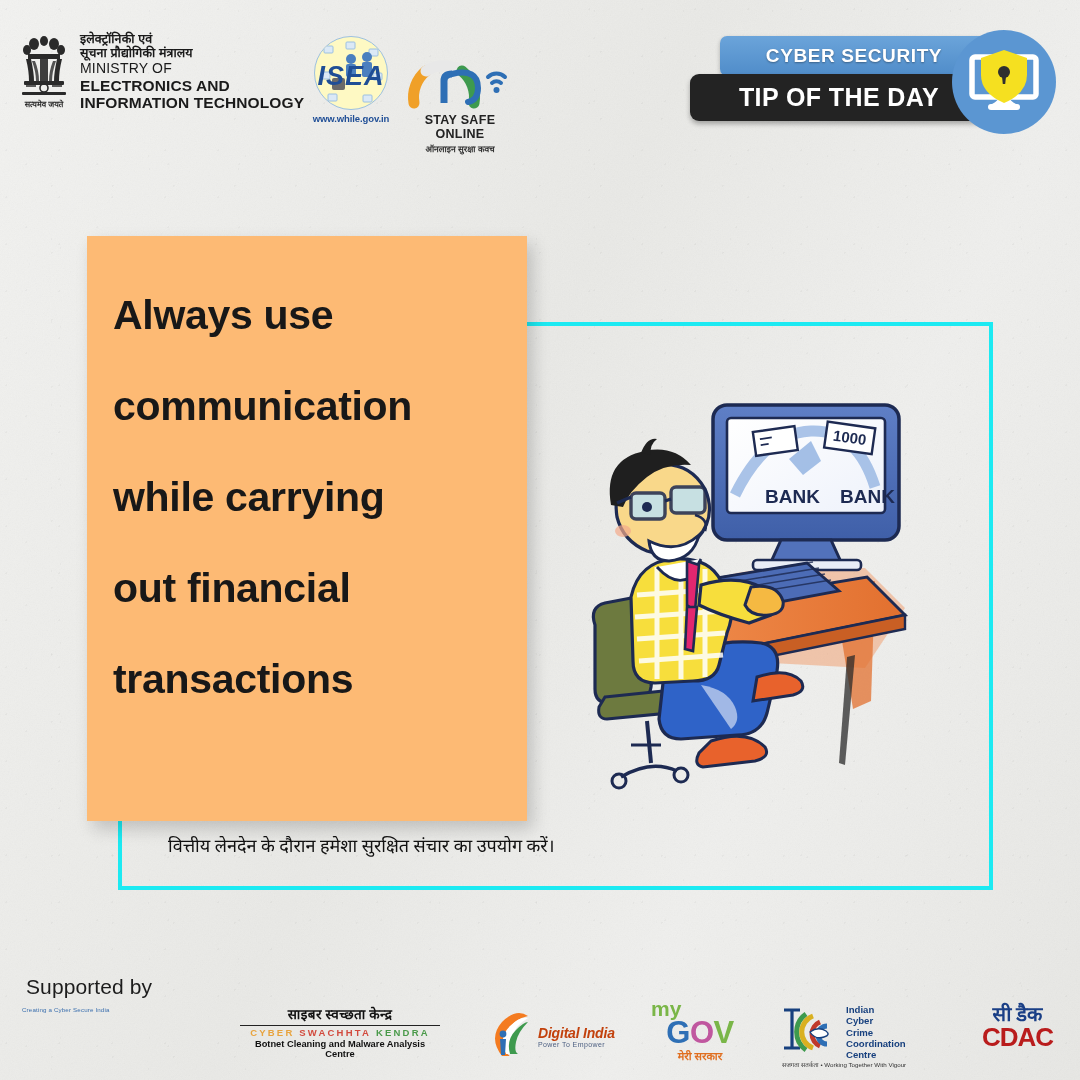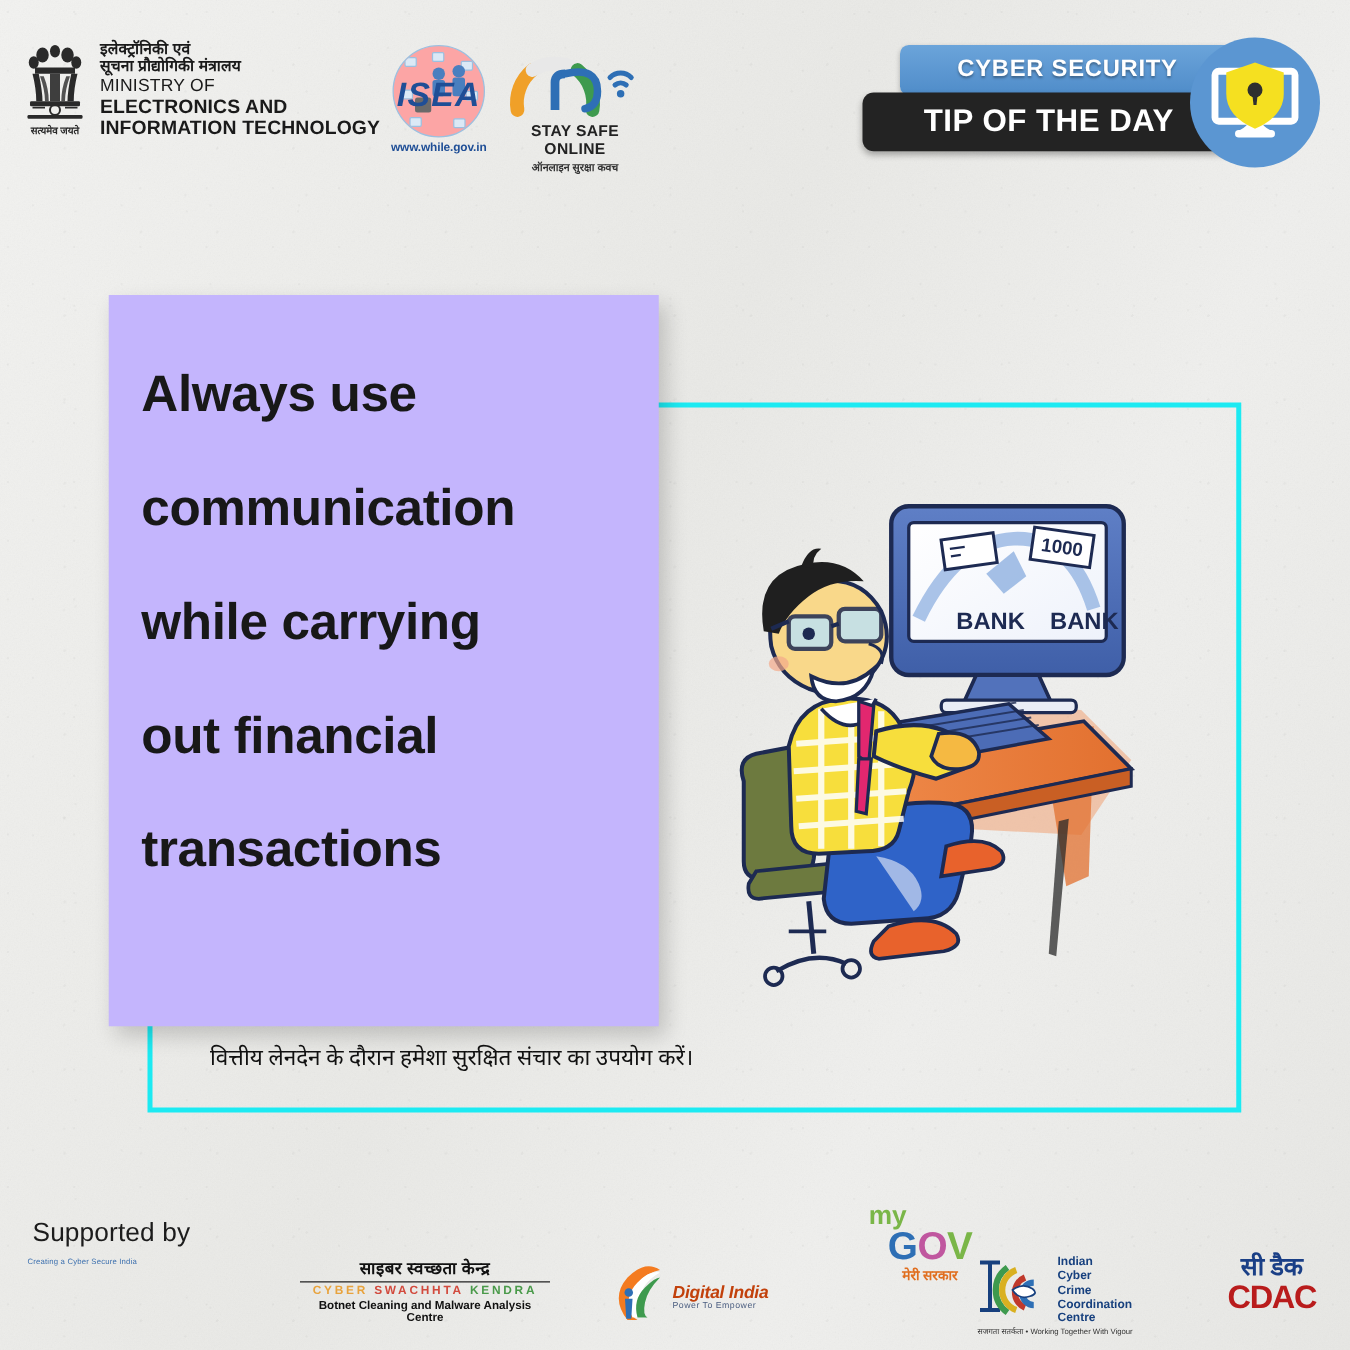--- a/index.html
+++ b/index.html
@@ -33,26 +33,26 @@
   .meity{ position:absolute; left:18px; top:30px; display:flex; align-items:center; gap:10px; }
   .emblem{ width:52px; height:84px; position:relative; }
   .emblem svg{ display:block; }
   .meity-text{ line-height:1.12; color:#1a1a1a; }
   .meity-hi{ font-size:12.5px; font-weight:700; letter-spacing:.1px; }
   .meity-of{ font-size:14px; font-weight:400; letter-spacing:.2px; margin-top:1px; }
   .meity-en{ font-size:15.5px; font-weight:700; letter-spacing:.1px; }
 
   .isea{ position:absolute; left:305px; top:36px; width:92px; text-align:center; }
   .isea-badge{ width:74px; height:74px; margin:0 auto; border-radius:50%;
-               background:#fca5a5; border:1.5px solid #9cc0e0; position:relative; overflow:hidden; }
+               background:#fef9c3; border:1.5px solid #9cc0e0; position:relative; overflow:hidden; }
   .isea-badge .ltr{ position:absolute; left:0; right:0; top:24px; font-size:27px; font-weight:800;
                     color:#1f4e96; letter-spacing:1px; font-style:italic; }
   .isea-url{ font-size:9.5px; font-weight:700; color:#1f4e96; margin-top:3px; letter-spacing:-.1px; }
 
-  .sso{ position:absolute; left:404px; top:36px; width:112px; text-align:center; }
+  .sso{ position:absolute; left:404px; top:51px; width:112px; text-align:center; }
   .sso-art{ height:62px; position:relative; }
   .sso-t1{ font-size:12.5px; font-weight:800; color:#222; letter-spacing:.3px; }
   .sso-t2{ font-size:8.5px; font-weight:600; color:#333; margin-top:2px; }
 
   
   .tipbadge{ position:absolute; right:20px; top:26px; width:370px; height:112px; }
   .tip-blue{ position:absolute; left:30px; top:10px; width:268px; height:40px; border-radius:7px;
              background:linear-gradient(180deg,#6ba4da 0%,#4f8cc9 100%);
              box-shadow:0 2px 4px rgba(0,0,0,.25); }
   .tip-blue span{ position:absolute; inset:0; display:flex; align-items:center; justify-content:center;
@@ -63,21 +63,21 @@
   .tip-dark span{ position:absolute; inset:0; display:flex; align-items:center; justify-content:center;
                   color:#fff; font-size:25px; font-weight:800; letter-spacing:.4px; }
   .tip-circle{ position:absolute; right:4px; top:4px; width:104px; height:104px; border-radius:50%;
                background:#5b96d2; display:flex; align-items:center; justify-content:center; }
 
   
   .frame{ position:absolute; left:118px; top:322px; width:875px; height:568px;
           border:4px solid #1ceaf2; }
 
   .cyanbox{ position:absolute; left:87px; top:236px; width:440px; height:585px;
-            background:#c4b5fd; box-shadow:6px 8px 16px rgba(0,0,0,.18);
+            background:#fdba74; box-shadow:6px 8px 16px rgba(0,0,0,.18);
             padding:34px 14px 0 26px; }
   .cyanbox .line{ color:#181818; font-size:41px; font-weight:800; line-height:91px;
                   letter-spacing:-.3px; white-space:nowrap; }
 
   .hindi{ position:absolute; left:168px; top:833px; width:400px;
           font-family:"Liberation Serif", serif; font-size:18px; color:#111; line-height:1.55; }
 
   .illus{ position:absolute; left:575px; top:385px; width:400px; height:420px; }
 
   
@@ -94,21 +94,21 @@
   .csk-en{ font-size:9.5px; font-weight:700; letter-spacing:2.2px; }
   .csk-en b:nth-child(1){ color:#e8a33d; }
   .csk-en b:nth-child(2){ color:#d24a3d; }
   .csk-en b:nth-child(3){ color:#4a9a4a; }
   .csk-sub{ font-size:9.3px; font-weight:700; color:#111; margin-top:1px; }
 
   .digi{ position:absolute; left:490px; top:1012px; display:flex; align-items:center; gap:6px; }
   .digi-t1{ font-size:14px; font-weight:700; font-style:italic; color:#c2410c; letter-spacing:-.2px; }
   .digi-t2{ font-size:7px; color:#4b5e80; letter-spacing:.4px; }
 
-  .mygov{ position:absolute; left:645px; top:964px; width:110px; text-align:center;margin-left:44px; }
+  .mygov{ position:absolute; left:645px; top:1000px; width:110px; text-align:center; }
   .mygov-my{ font-size:21px; font-weight:800; color:#7ab648; text-align:left; margin-left:6px; line-height:.9; }
   .mygov-gov{ font-size:31px; font-weight:800; line-height:.92; letter-spacing:-.5px; }
   .mygov-gov i{ font-style:normal; }
   .mygov-hi{ font-size:11px; color:#e06e1f; margin-top:1px;
              font-family:"Liberation Serif", serif; font-weight:700; }
 
   .i4c{ position:absolute; left:780px; top:1004px; display:flex; align-items:flex-start; gap:4px; }
   .i4c-lines{ font-size:9.6px; font-weight:700; color:#17407e; line-height:1.18; }
   .i4c-tag{ position:absolute; left:2px; top:56px; font-size:6.2px; color:#333; white-space:nowrap; }
 

